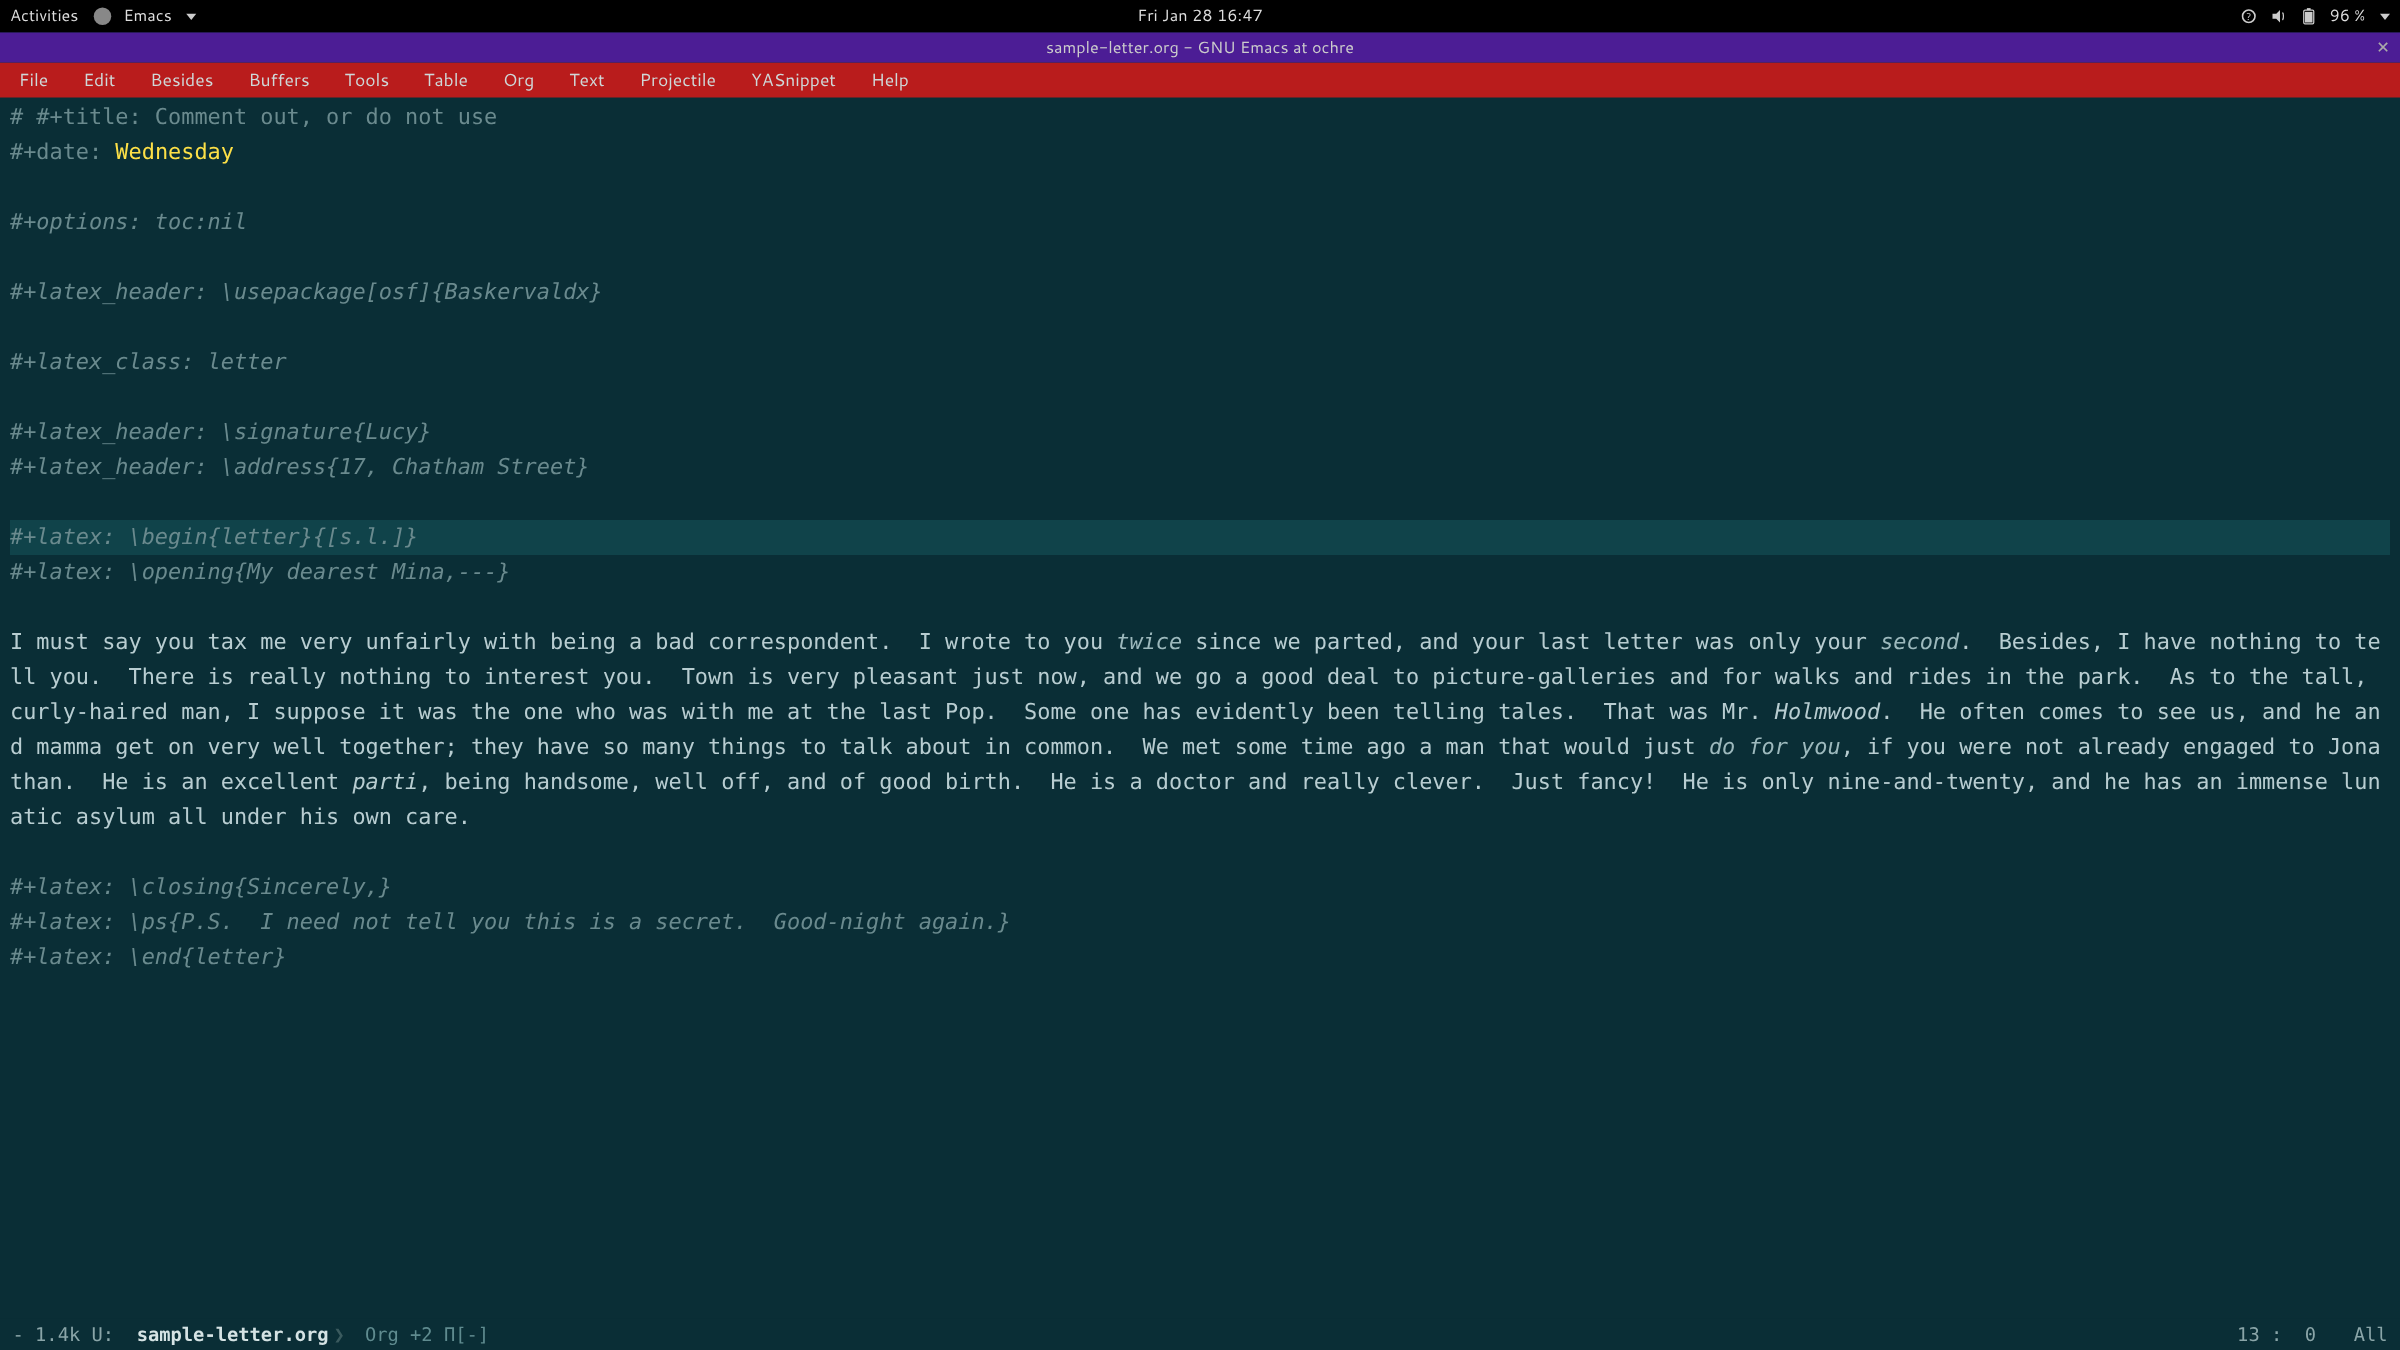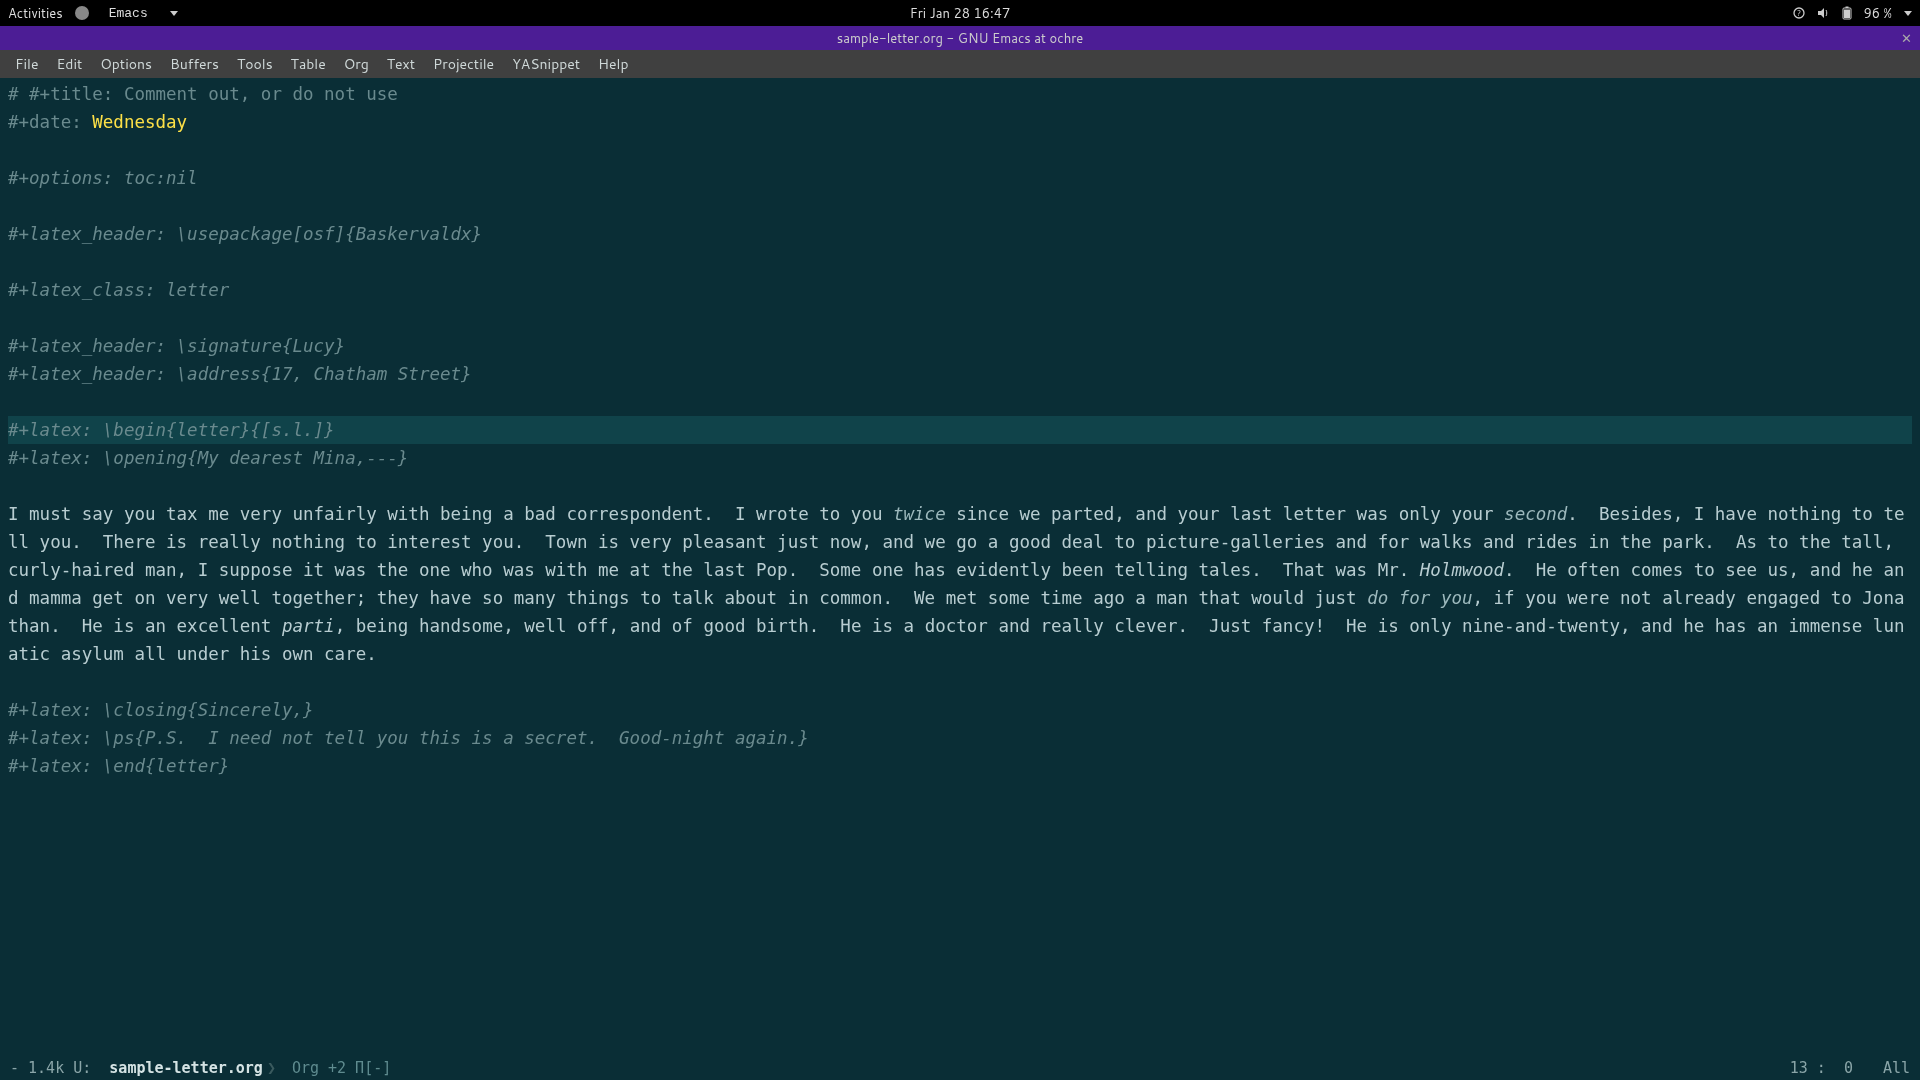--- a/index.html
+++ b/index.html
@@ -18,46 +18,46 @@
   align-items: center;
   font-family: "Cantarell", "DejaVu Sans", sans-serif;
   font-size: 13px;
   color: #ddd;
   padding: 0 8px;
   position: relative;
 }
 .topbar-left { display: flex; gap: 12px; }
 .topbar-center { position: absolute; left: 50%; transform: translateX(-50%); }
 .topbar-right { margin-left: auto; display: flex; align-items: center; gap: 10px; }
-.app-indicator { display: flex; align-items: center; gap: 20px; font-family: Liberation Mono, monospace; }
+.app-indicator { display: flex; align-items: center; gap: 10px; }
 .app-icon { width: 14px; height: 14px; background: #888; border-radius: 50%; display:inline-block;}
 .tri-down { display:inline-block; width:0;height:0;border-left:4px solid transparent;border-right:4px solid transparent;border-top:5px solid #ccc;margin-left:2px;}
 .sys-icon { width:14px; height:14px; display:inline-flex; align-items:center; justify-content:center; }
 .titlebar {
   height: 24px;
   background: #4c1d95;
   display: flex;
   align-items: center;
   position: relative;
   font-family: "Cantarell", sans-serif;
   font-size: 13px;
   color: #ccc;
 }
 .titlebar-title { position:absolute; left:50%; transform:translateX(-50%); }
 .titlebar-close { position:absolute; right:8px; cursor:pointer; color:#aaa; font-size:13px;}
 .menubar {
   height: 28px;
-  background: #404040;
+  background: #b91c1c;
   display:flex;
   align-items:center;
   padding: 0 6px;
   font-family:"Cantarell",sans-serif;
   font-size:14px;
   color:#cfd8d8;
-  gap: 0;
+  gap: 10px;
 }
 .menubar span { padding: 4px 9px; cursor:pointer; }
 .buffer {
   padding: 2px 8px 0 8px;
   font-size: 17.5px;
   line-height: 1.6;
   font-family: "DejaVu Sans Mono", monospace;
   white-space: pre-wrap;
   word-break: break-all;
 }
@@ -127,21 +127,21 @@
 </div>
 
 <div class="titlebar">
   <span class="titlebar-title">sample-letter.org - GNU Emacs at ochre</span>
   <span class="titlebar-close">✕</span>
 </div>
 
 <div class="menubar" id="menubar">
     <span>File</span>
     <span>Edit</span>
-    <span>Options</span>
+    <span>Besides</span>
     <span>Buffers</span>
     <span>Tools</span>
     <span>Table</span>
     <span>Org</span>
     <span>Text</span>
     <span>Projectile</span>
     <span>YASnippet</span>
     <span>Help</span>
   </div>
 

